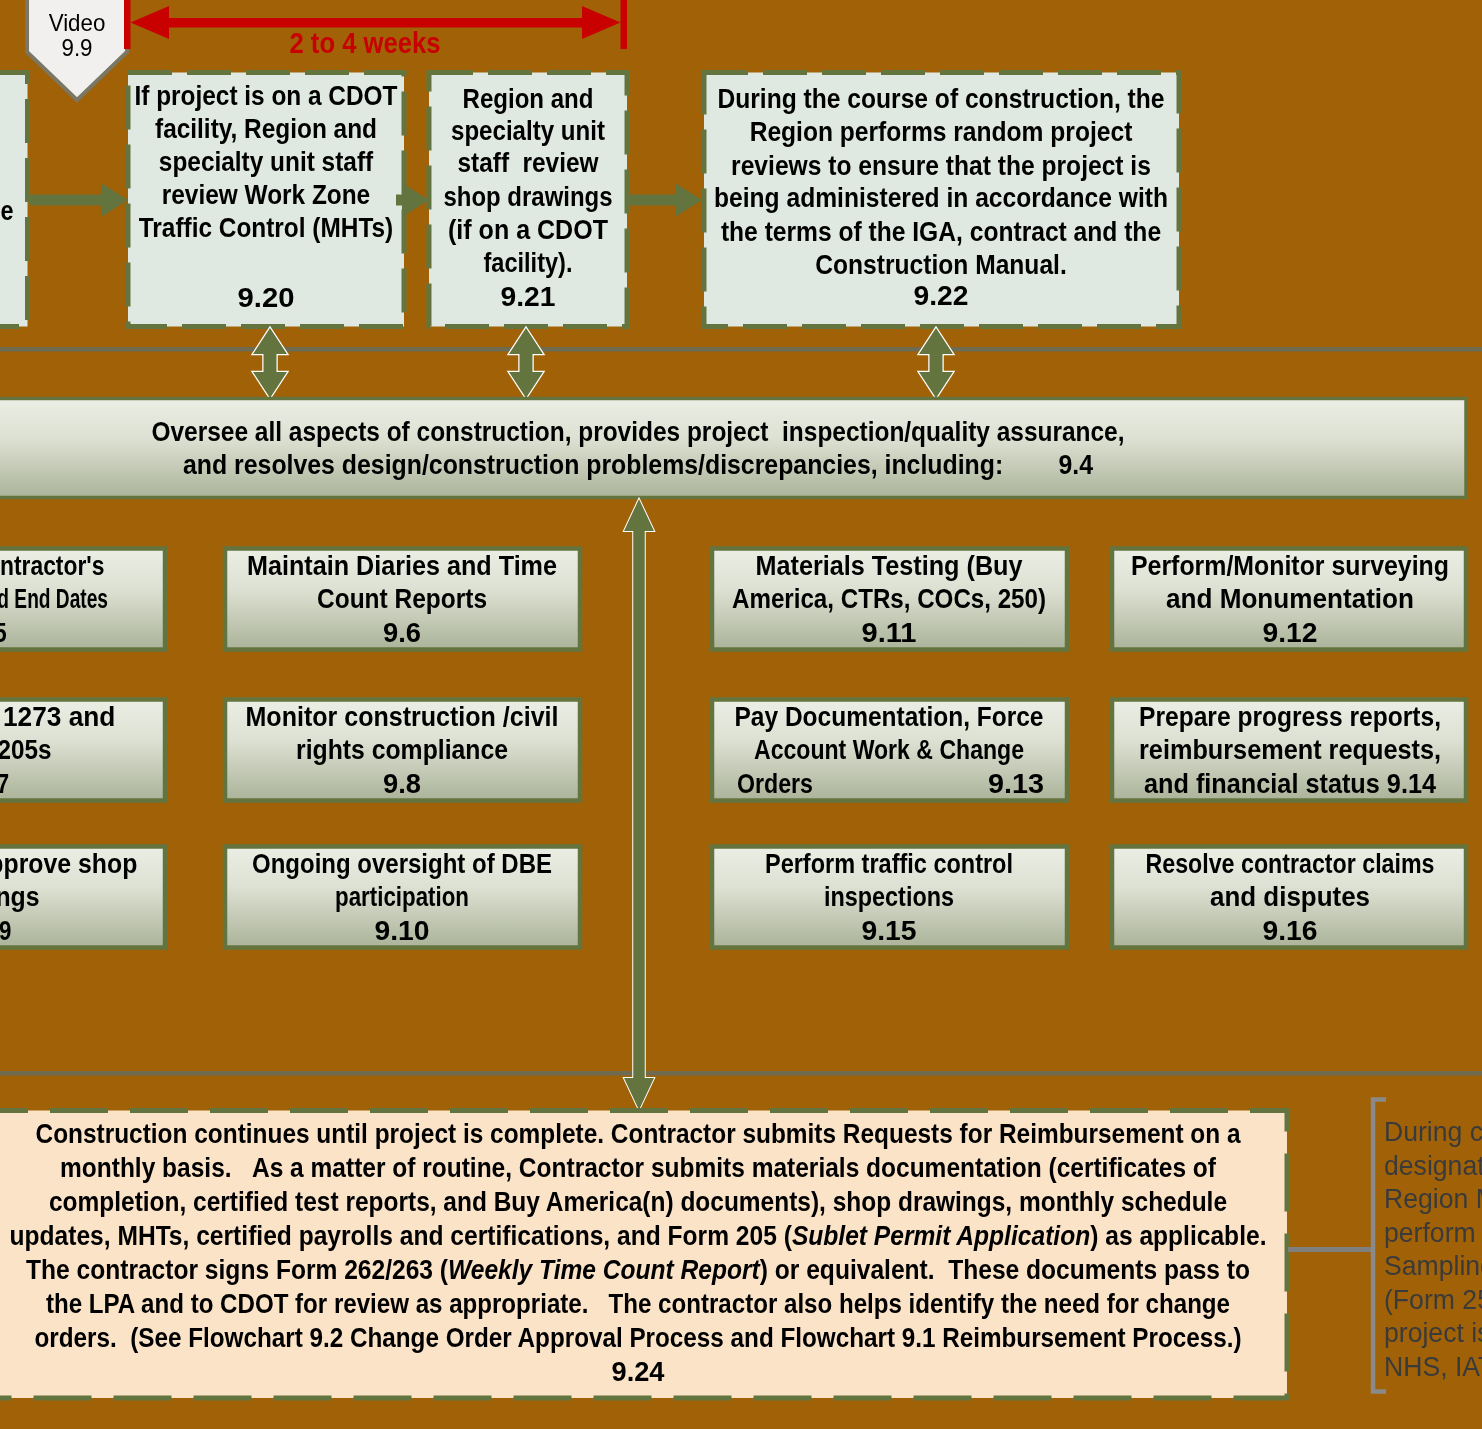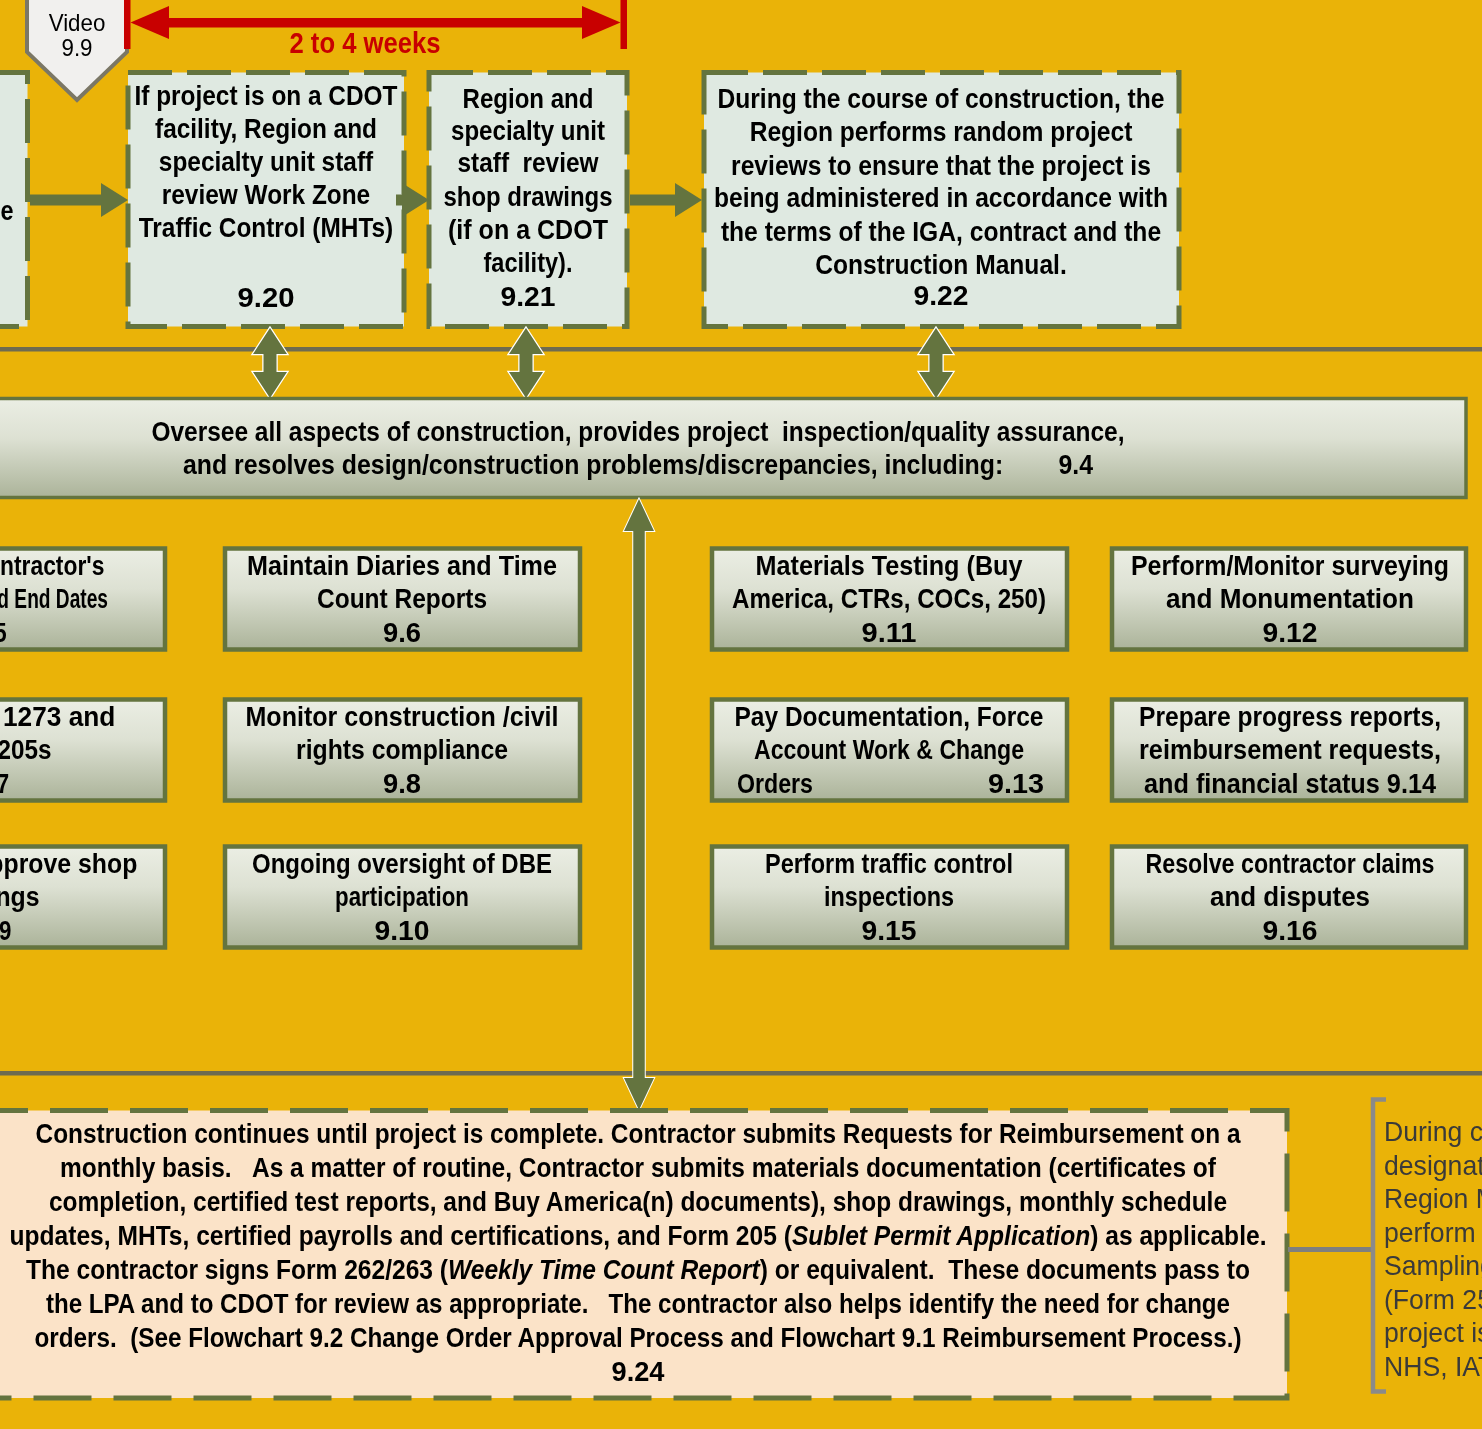--- a/index.html
+++ b/index.html
@@ -1,14 +1,14 @@
 <!DOCTYPE html>
 <html><head><meta charset="utf-8"><style>
 html,body{margin:0;padding:0;background:#fff;}
-#page{position:relative;width:1482px;height:1429px;overflow:hidden;background:#eab308;}
+#page{position:relative;width:1482px;height:1429px;overflow:hidden;background:#a16207;}
 svg{position:absolute;left:0;top:0;font-family:"Liberation Sans",sans-serif;}
 </style></head><body>
 <div id="page">
 <svg width="1482" height="1429" viewBox="0 0 1482 1429">
 <rect x="-300" y="72.5" width="327.5" height="254" fill="#dfe9e1" stroke="#64743f" stroke-width="5" stroke-dasharray="44 15"></rect>
 <rect x="128" y="72.5" width="276" height="254" fill="#dfe9e1" stroke="#64743f" stroke-width="5" stroke-dasharray="44 15"></rect>
 <rect x="429" y="72.5" width="198" height="254" fill="#dfe9e1" stroke="#64743f" stroke-width="5" stroke-dasharray="44 15"></rect>
 <rect x="704" y="72.5" width="475" height="254" fill="#dfe9e1" stroke="#64743f" stroke-width="5" stroke-dasharray="44 15"></rect>
 <polygon points="27,-8 127,-8 127,52 77,100 27,52" fill="#f1f0ee" stroke="#7b7765" stroke-width="4"></polygon>
 <rect x="166" y="18" width="418" height="9.5" fill="#c80000"></rect>

